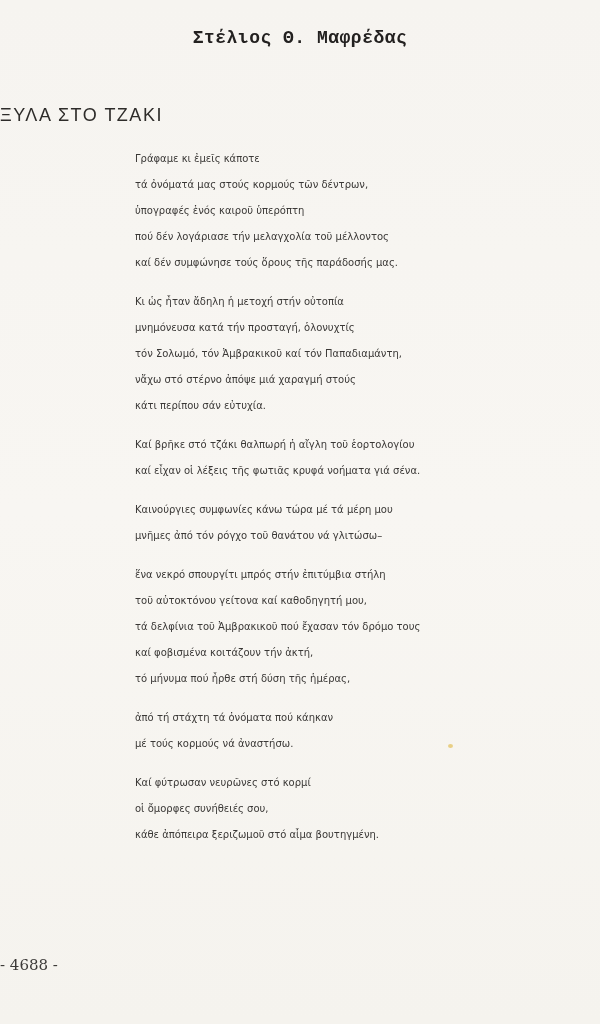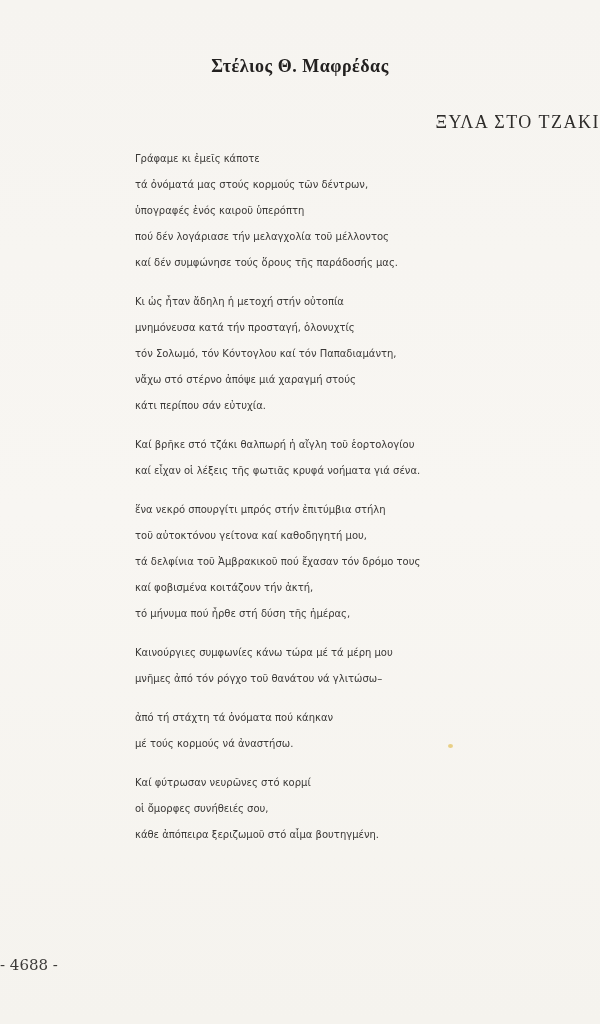--- a/index.html
+++ b/index.html
@@ -10,37 +10,37 @@
     height: 1024px;
     margin: 0 auto;
     background: #f7f5f1;
     background: linear-gradient(180deg, #f6f4f0 0%, #f8f6f2 50%, #f5f3ee 100%);
     overflow: hidden;
     color: #343230;
     font-family: "DejaVu Sans", sans-serif;
   }
   .author {
     position: absolute;
-    top: 56px;
+    top: 28px;
     left: 0;
     width: 100%;
     text-align: center;
-    font-family: Liberation Serif, serif;
+    font-family: Liberation Mono, monospace;
     font-weight: bold;
     font-size: 18px;
     letter-spacing: 0.5px;
     color: #232120;
   }
   .poem-title-1 {
     position: absolute;
-    top: 112px;
+    top: 105px;
     left: 0;
     width: 100%;
-    text-align: right;
-    font-family: Liberation Serif, serif;
+    text-align: left;
+    font-family: Liberation Sans, sans-serif;
     font-size: 18px;
     letter-spacing: 1.5px;
     color: #2e2c2a;
   }
   .content {
     position: absolute;
     top: 146px;
     left: 0;
     width: 100%;
   }
@@ -97,41 +97,41 @@
       <div class="line">τά ὀνόματά μας στούς κορμούς τῶν δέντρων,</div>
       <div class="line">ὑπογραφές ἑνός καιροῦ ὑπερόπτη</div>
       <div class="line">πού δέν λογάριασε τήν μελαγχολία τοῦ μέλλοντος</div>
       <div class="line">καί δέν συμφώνησε τούς ὅρους τῆς παράδοσής μας.</div>
     </div>
 
 
     <div class="stanza">
       <div class="line">Κι ὡς ἦταν ἄδηλη ἡ μετοχή στήν οὐτοπία</div>
       <div class="line">μνημόνευσα κατά τήν προσταγή, ὁλονυχτίς</div>
-      <div class="line">τόν Σολωμό, τόν Κόντογλου καί τόν Παπαδιαμάντη,</div>
+      <div class="line">τόν Σολωμό, τόν Ἀμβρακικοῦ καί τόν Παπαδιαμάντη,</div>
       <div class="line">νἄχω στό στέρνο ἀπόψε μιά χαραγμή στούς</div>
       <div class="line">κάτι περίπου σάν εὐτυχία.</div>
     </div>
 
     <div class="stanza">
       <div class="line">Καί βρῆκε στό τζάκι θαλπωρή ἡ αἴγλη τοῦ ἑορτολογίου</div>
       <div class="line">καί εἶχαν οἱ λέξεις τῆς φωτιᾶς κρυφά νοήματα γιά σένα.</div>
     </div>
 
     <div class="stanza">
+      <div class="line">Καινούργιες συμφωνίες κάνω τώρα μέ τά μέρη μου</div>
+      <div class="line">μνῆμες ἀπό τόν ρόγχο τοῦ θανάτου νά γλιτώσω–</div>
+    </div>
+
+    <div class="stanza">
       <div class="line">ἕνα νεκρό σπουργίτι μπρός στήν ἐπιτύμβια στήλη</div>
       <div class="line">τοῦ αὐτοκτόνου γείτονα καί καθοδηγητή μου,</div>
       <div class="line">τά δελφίνια τοῦ Ἀμβρακικοῦ πού ἔχασαν τόν δρόμο τους</div>
       <div class="line">καί φοβισμένα κοιτάζουν τήν ἀκτή,</div>
       <div class="line">τό μήνυμα πού ἦρθε στή δύση τῆς ἡμέρας,</div>
-    </div>
-
-    <div class="stanza">
-      <div class="line">Καινούργιες συμφωνίες κάνω τώρα μέ τά μέρη μου</div>
-      <div class="line">μνῆμες ἀπό τόν ρόγχο τοῦ θανάτου νά γλιτώσω–</div>
     </div>
 
     <div class="stanza">
       <div class="line">ἀπό τή στάχτη τά ὀνόματα πού κάηκαν</div>
       <div class="line">μέ τούς κορμούς νά ἀναστήσω.</div>
     </div>
 
 
     <div class="stanza">
       <div class="line">Καί φύτρωσαν νευρῶνες στό κορμί</div>

